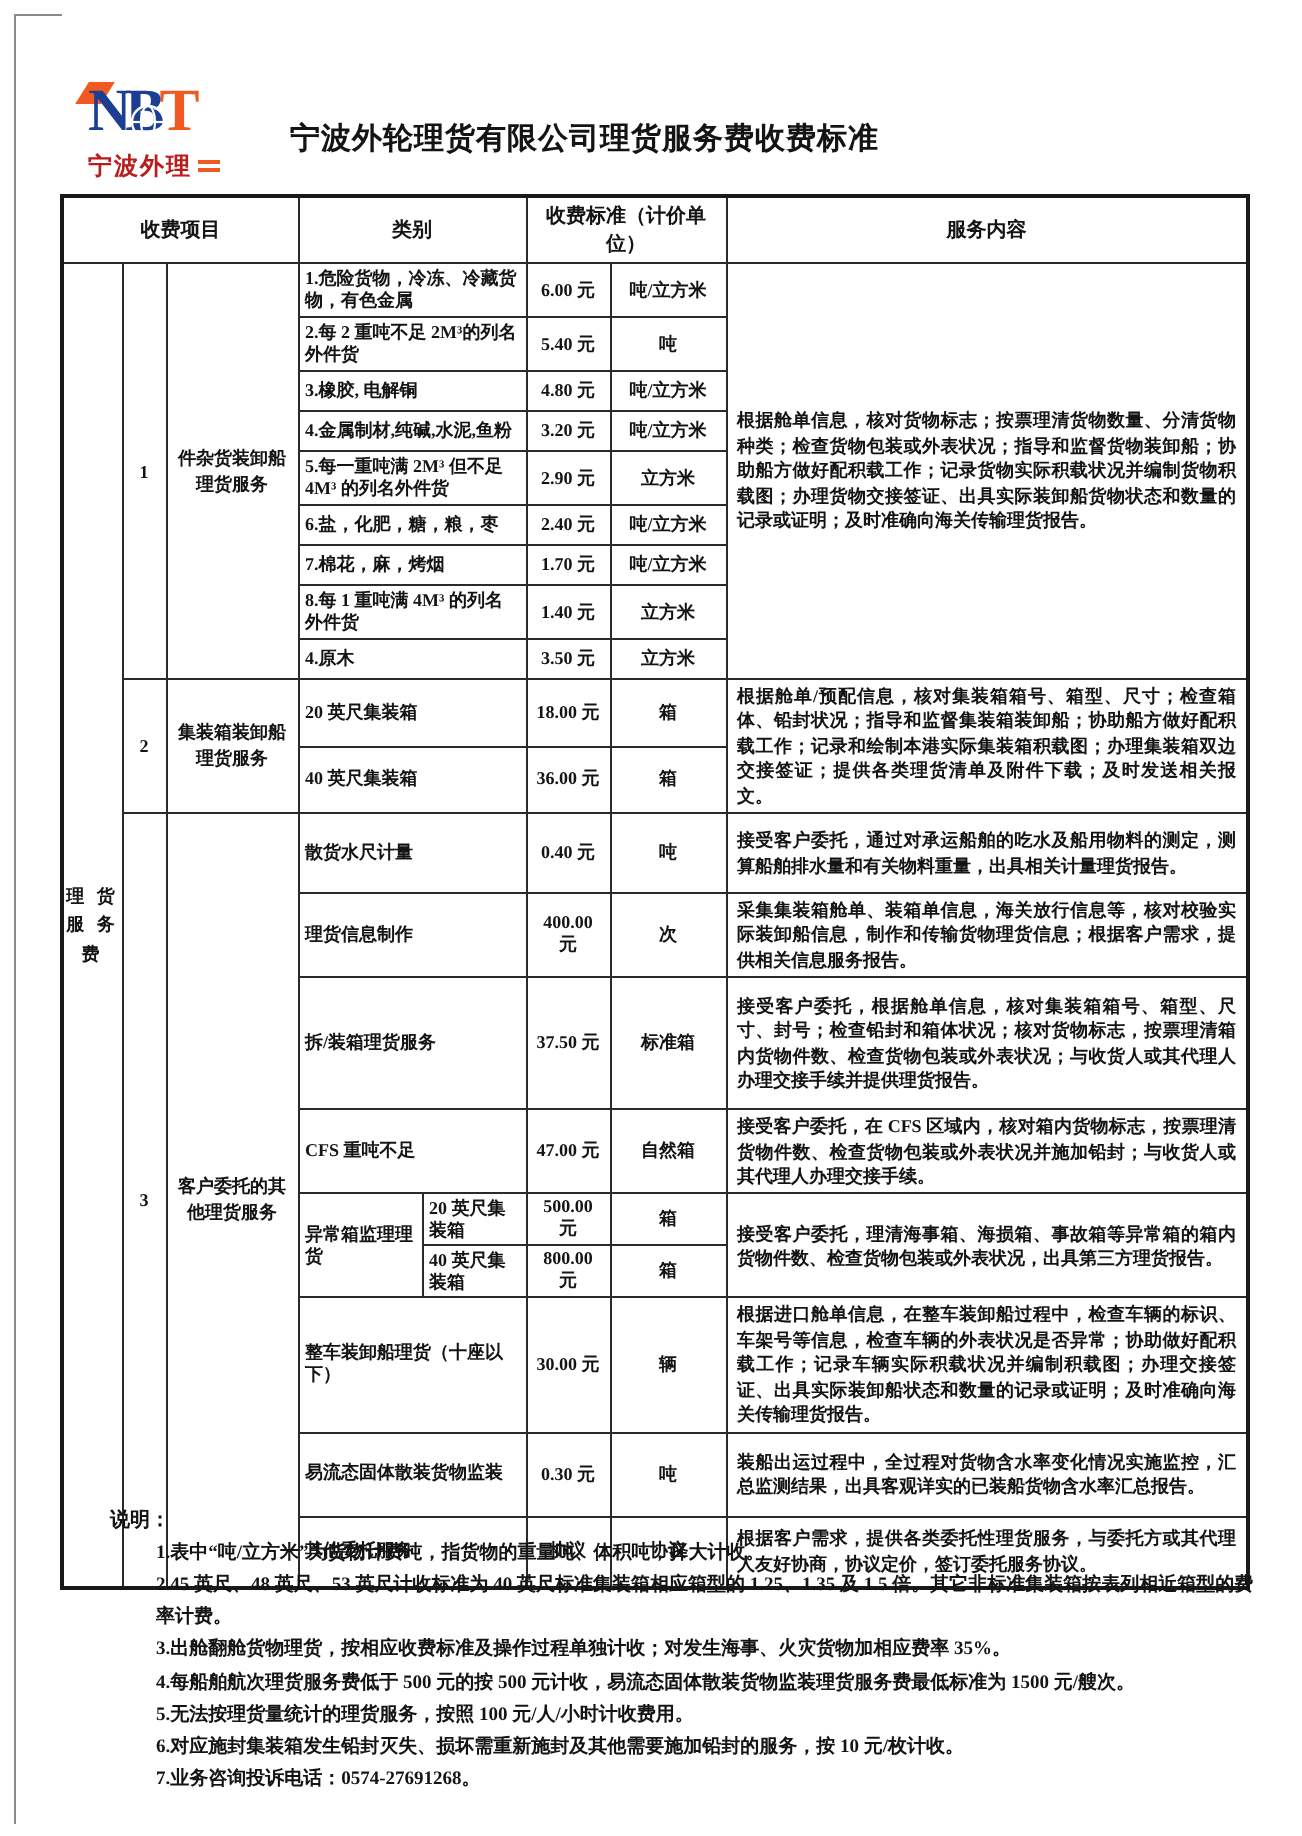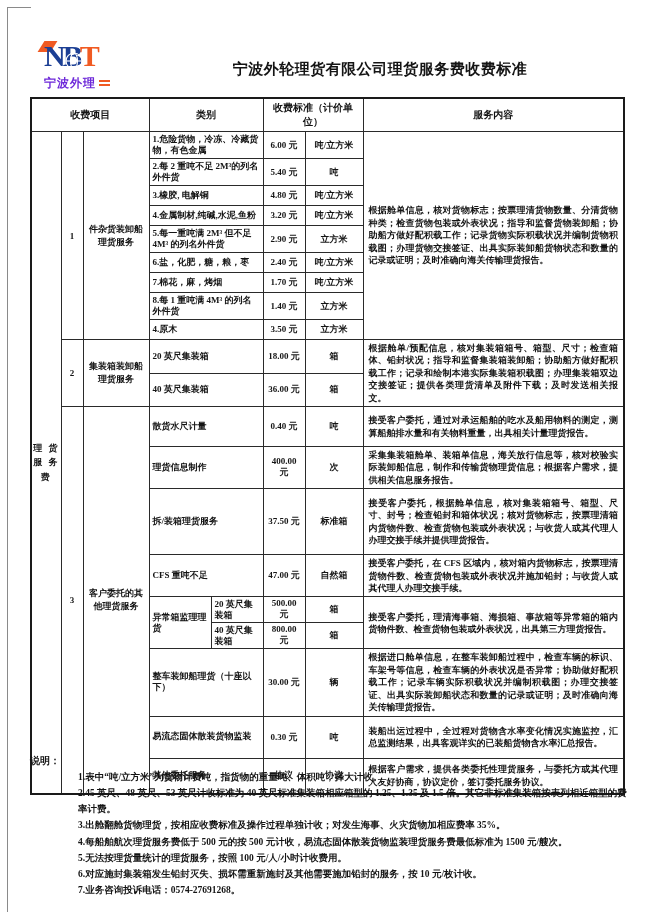--- a/index.html
+++ b/index.html
@@ -16,44 +16,44 @@
   .header{position:absolute;left:30px;top:36px;width:593px;height:62px;}
   .logo{position:absolute;left:14px;top:2px;width:110px;}
   .logo-letters{position:relative;font-family:Liberation Serif, serif;
     font-weight:bold;font-size:30px;line-height:36px;letter-spacing:-3px;}
   .logo-slash{position:absolute;left:-3px;top:3px;width:13px;height:11px;background:#f05a22;
     transform:skewX(-32deg);}
   .logo-n,.logo-b{color:#1c3f94;position:relative;}
   .logo-t{color:#f05a22;}
   .logo-globe{position:absolute;left:2px;top:13px;}
   .logo-sub{margin-top:1px;font-family:"Liberation Sans","DejaVu Sans",sans-serif;
-    color:#6d28d9;font-weight:bold;font-size:12px;letter-spacing:1px;display:flex;align-items:center;}
+    color:#b91c1c;font-weight:bold;font-size:12px;letter-spacing:1px;display:flex;align-items:center;}
   .logo-sub-mark{display:inline-block;width:11px;height:8px;margin-left:3px;
     background:repeating-linear-gradient(#f05a22 0 2px,transparent 2px 4px);}
-  .title{margin-left:115px;width:470px;text-align:center;font-size:15px;font-weight:bold;
+  .title{margin-left:115px;width:470px;font-size:15px;font-weight:bold;
     padding-top:24px;letter-spacing:0.5px;}
 
   
   table.fee{position:absolute;left:30px;top:97px;width:593px;border-collapse:collapse;
     table-layout:fixed;font-size:9px;font-weight:600;border:2px solid #1a1a1a;}
   table.fee td,table.fee th{border:1px solid #2a2a2a;padding:1px 3px;vertical-align:middle;
     overflow:hidden;}
   table.fee th{font-size:10px;height:20px;text-align:center;padding:2px;}
   .c{text-align:center;}
   .lbl{text-align:left;line-height:1.25;margin-top:21px;}
   .svc{text-align:justify;line-height:1.38;padding:2px 5px !important;vertical-align:middle;}
   .side{text-align:center;letter-spacing:2px;line-height:1.6;padding:1px !important;}
   .h27{height:27px;} .h20{height:20px;} .h24{height:24px;}
   .g0{height:40px;} .g1{height:42px;} .g2{height:66px;} .g3{height:40px;}
   .g4{height:21px;} .g5{height:21px;} .g6{height:64px;} .g7{height:42px;} .g8{height:36px;}
 
   
   .notes{position:absolute;left:30px;top:752px;width:598px;font-size:9.5px;font-weight:600;
     line-height:1.7;}
-  .notes .heading{font-size:10px;}
+  .notes .heading{font-size:10px;padding-left:25px;}
   .notes .note{white-space:normal;padding-left:48px;}
 </style>
 </head>
 <body>
 
 <div class="edge-left"></div>
 <div class="edge-top"></div>
 
 <div class="header">
   <div class="logo">

